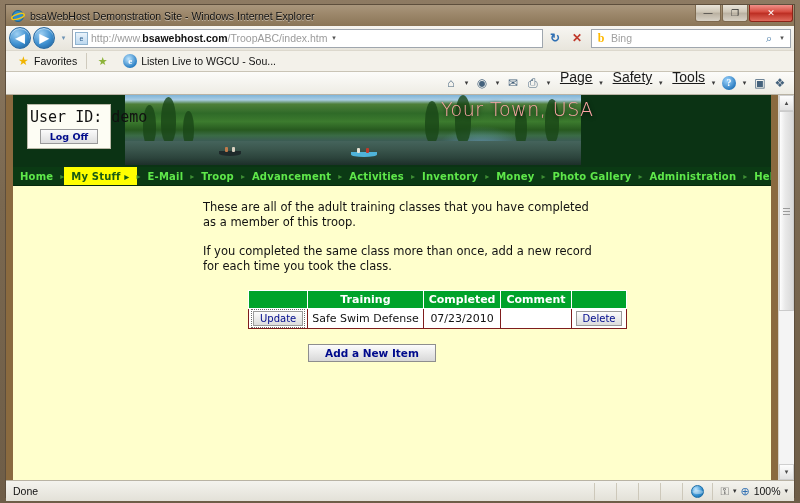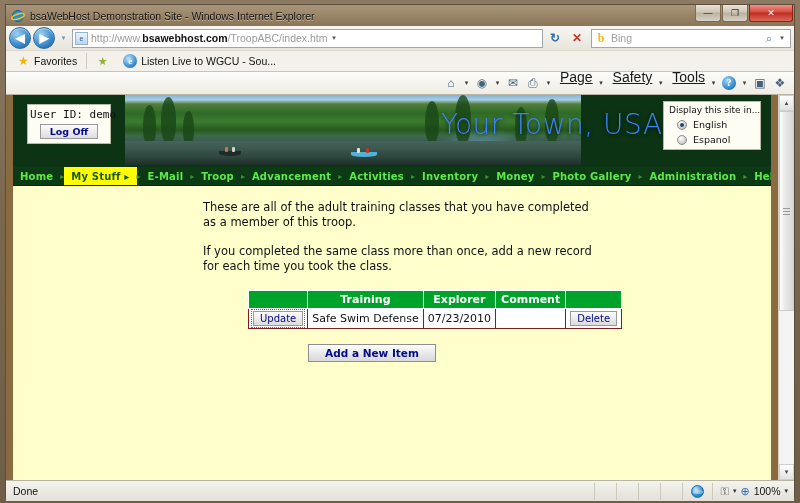--- a/index.html
+++ b/index.html
@@ -230,34 +230,34 @@
   }
   .canoe { position:absolute; height:5px; border-radius: 0 0 50% 50%; }
   .paddler { position:absolute; width:3px; height:5px; border-radius:1px; }
   #banner-title-left {
     position: absolute; left: 148px; top: 11px;
     font-size: 26px; color: #fff; letter-spacing: .5px;
     font-family: "DejaVu Sans", sans-serif; font-weight: 300;
     text-shadow: 0 1px 4px rgba(0,0,0,.75);
   }
   #banner-title-right {
-    position: absolute; left: 428px; top: 13px;
-    font-size: 28px; color: #3b82f6; letter-spacing: .5px;
+    position: absolute; left: 428px; top: 3px;
+    font-size: 19px; color: #fca5a5; letter-spacing: .5px;
     font-family: "DejaVu Sans", sans-serif; font-weight: 300;
     text-shadow: 0 1px 4px rgba(0,0,0,.75);
   }
   #userbox {
     position: absolute; left: 14px; top: 9px;
     width: 84px;
     background: #fdfdf4;
     border: 1px solid #b9b9a8;
     padding: 3px 2px 4px 2px;
     text-align: center;
   }
-  #userbox-label { font-size: 11px; color: #111; font-family:"DejaVu Sans Mono", monospace; white-space:nowrap; }
+  #userbox-label { font-size: 15px; color: #111; font-family:"DejaVu Sans Mono", monospace; white-space:nowrap; }
   #logoff-btn {
     margin-top: 3px;
     display: inline-block;
     font-size: 9.5px; font-weight: bold; color: #000a8c;
     background: linear-gradient(180deg,#fbfbfb,#dedede);
     border: 1px solid #9a9a9a;
     padding: 1px 9px;
     font-family:"DejaVu Sans", sans-serif;
   }
   #langbox {
@@ -524,31 +524,20 @@
           <div class="paddler" style="left:241px;bottom:12px;background:#c0392b;"></div>
         </div>
 
         <div id="banner-title-right">Your Town, USA</div>
 
         <div id="userbox">
           <div id="userbox-label">User ID:  demo</div>
           <div id="logoff-btn">Log Off</div>
         </div>
 
-        <div id="langbox">
-          <div id="lang-label">Display this site in...</div>
-          <div class="lang-opt">
-            <span class="radio on"></span>
-            <span class="lang-text">English</span>
-          </div>
-          <div class="lang-opt">
-            <span class="radio"></span>
-            <span class="lang-text">Espanol</span>
-          </div>
-        </div>
       </div>
 
       <div id="navbar">
         <div class="nav-item">Home</div>
         <div class="nav-sep">▸</div>
         <div class="nav-item active">My Stuff ▸</div>
         <div class="nav-sep">▸</div>
         <div class="nav-item">E-Mail</div>
         <div class="nav-sep">▸</div>
         <div class="nav-item">Troop</div>
@@ -572,21 +561,21 @@
       <div id="content">
         <p class="para">These are all of the adult training classes that you have completed as a member of this troop.</p>
         <p class="para second">If you completed the same class more than once, add a new record for each time you took the class.</p>
 
         <div id="grid-wrap">
           <table id="grid">
             <thead>
               <tr>
                 <th style="width:48px"></th>
                 <th>Training</th>
-                <th>Explorer</th>
+                <th>Completed</th>
                 <th>Comment</th>
                 <th style="width:48px"></th>
               </tr>
             </thead>
             <tbody>
               <tr>
                 <td class="cell-btn">
                   <span class="gridbtn focused">Update</span>
                 </td>
                 <td>Safe Swim Defense</td>

